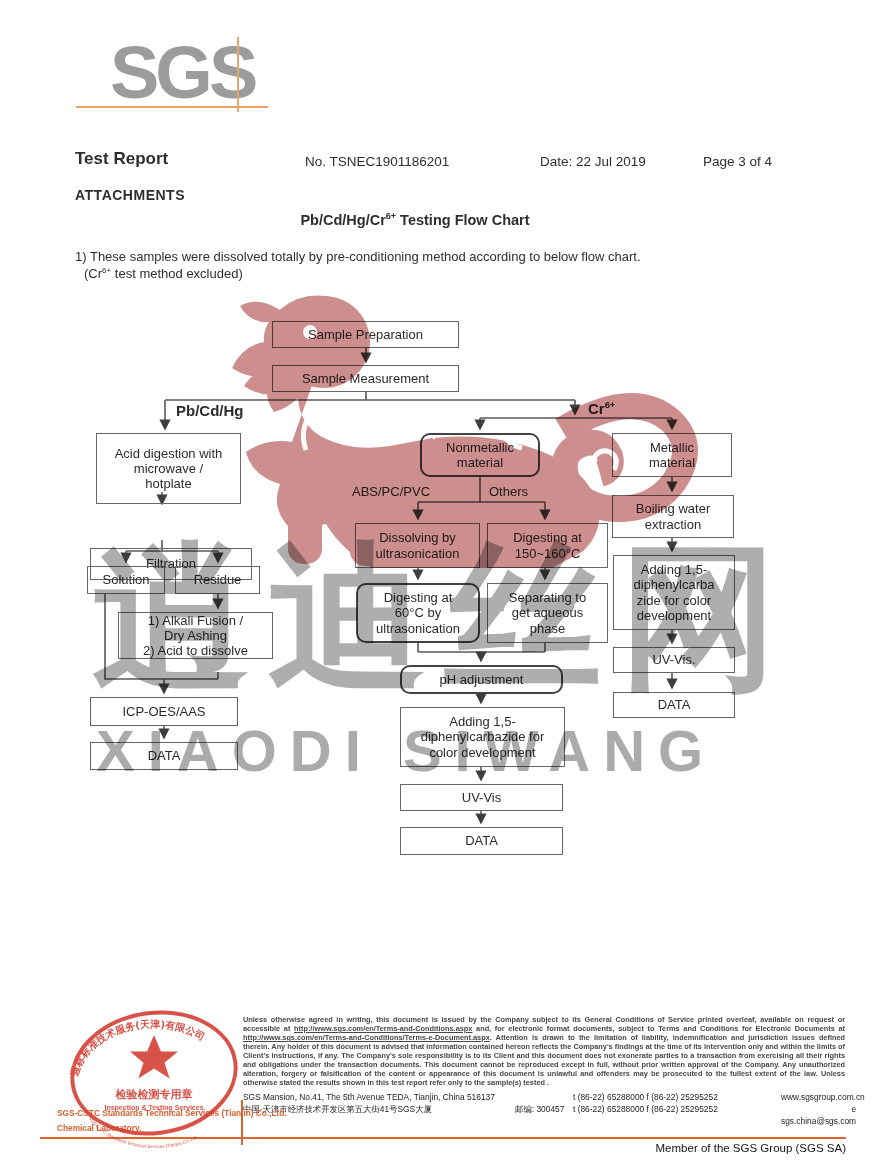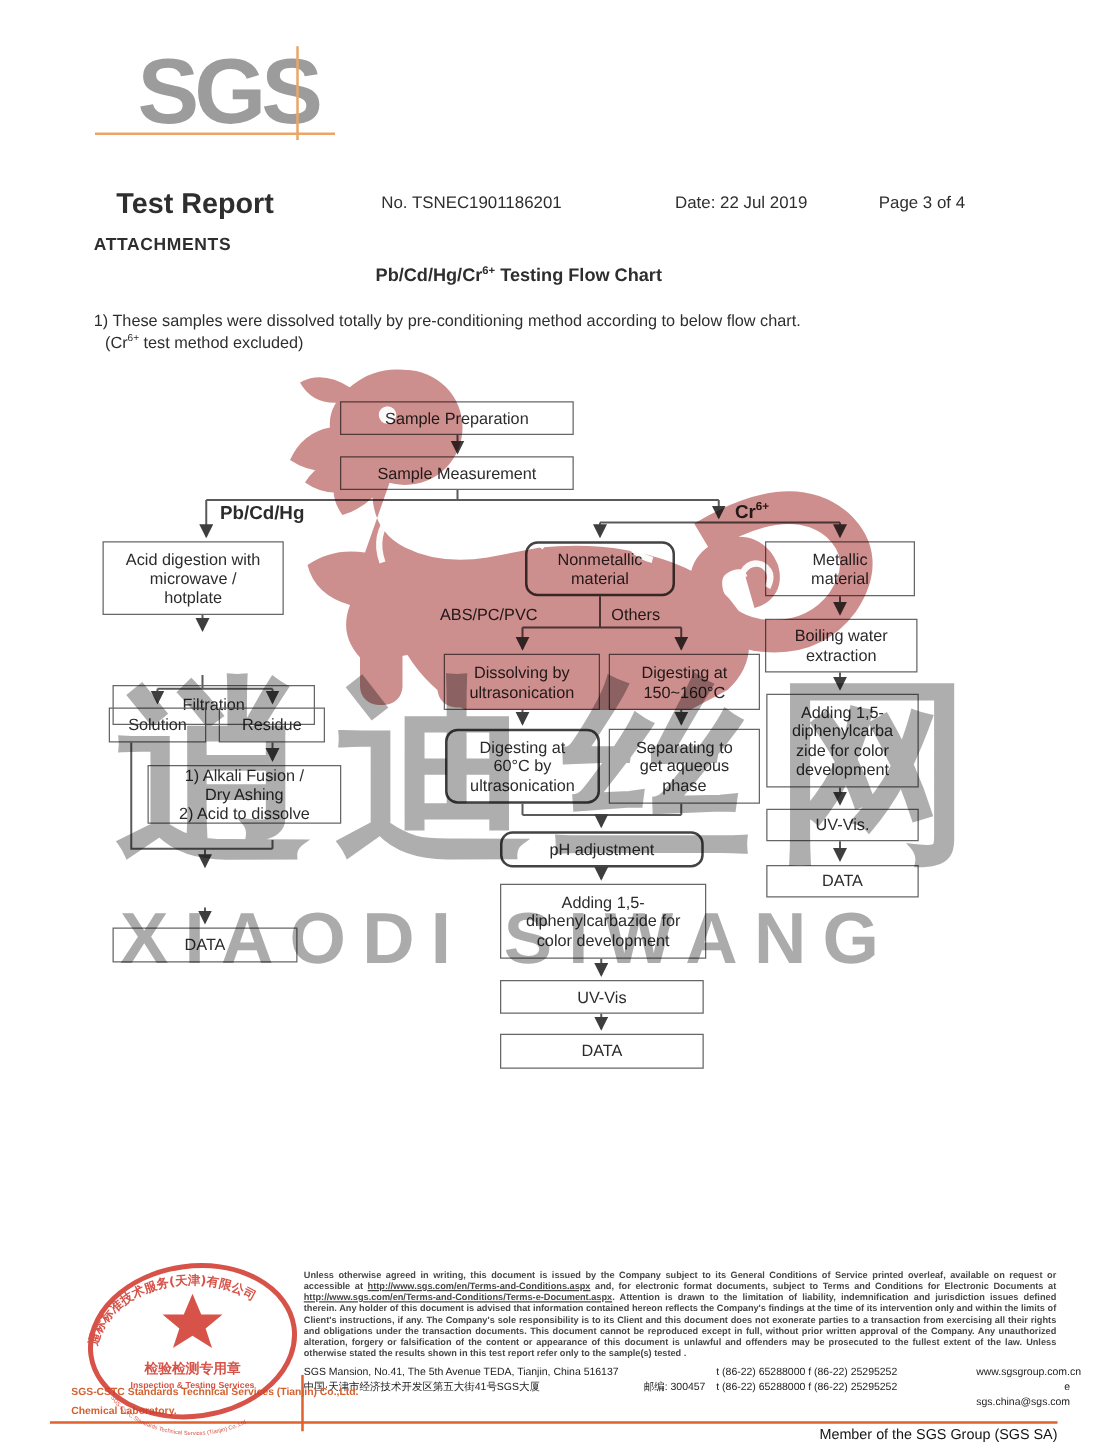--- a/index.html
+++ b/index.html
@@ -7,21 +7,21 @@
   .page {
     position:relative; width:880px; height:1160px; background:#fff;
     font-family:"Liberation Sans", sans-serif; color:#333; overflow:hidden;
   }
   
   .logo-text { position:absolute; left:110px; top:36px; font-size:74px; font-weight:bold;
     letter-spacing:-4px; color:#9c9c9c; line-height:1; }
   .logo-vline { position:absolute; left:237px; top:37px; width:2px; height:75px; background:#eaa668; }
   .logo-hline { position:absolute; left:76px; top:106px; width:192px; height:2px; background:#eaa668; }
   
-  .report-title { position:absolute; left:75px; top:149px; font-size:23px; font-weight:bold; color:#2e2e2e;margin-left:18px; }
+  .report-title { position:absolute; left:75px; top:149px; font-size:17px; font-weight:bold; color:#2e2e2e; }
   .hdr-no   { position:absolute; left:305px; top:154px; font-size:13.5px; color:#2e2e2e; }
   .hdr-date { position:absolute; left:540px; top:154px; font-size:13.5px; color:#2e2e2e; }
   .hdr-page { position:absolute; left:703px; top:154px; font-size:13.5px; color:#2e2e2e; }
   .attachments { position:absolute; left:75px; top:187px; font-size:14px; font-weight:bold; letter-spacing:.5px; color:#2e2e2e; }
   .chart-title { position:absolute; left:0; top:211px; width:830px; text-align:center;
     font-size:14.5px; font-weight:bold; color:#2e2e2e; }
   .note1 { position:absolute; left:75px; top:249px; font-size:13px; color:#2e2e2e; }
   .note2 { position:absolute; left:84px; top:266px; font-size:13px; color:#2e2e2e; }
   .sup { font-size:62%; vertical-align:super; }
   
@@ -119,29 +119,30 @@
         <line x1="481" y1="531" x2="481" y2="543" marker-end="url(#arw)"></line>
         <line x1="672" y1="197" x2="672" y2="211" marker-end="url(#arw)"></line>
         <line x1="672" y1="258" x2="672" y2="271" marker-end="url(#arw)"></line>
         <line x1="672" y1="350" x2="672" y2="363" marker-end="url(#arw)"></line>
         <line x1="672" y1="393" x2="672" y2="408" marker-end="url(#arw)"></line>
       </g>
     </svg>
 
     <div class="node" style="left:272px;top:41px;width:187px;height:27px;">Sample Preparation</div>
     <div class="node" style="left:272px;top:85px;width:187px;height:27px;">Sample Measurement</div>
-    <div class="node" style="left:82px;top:153px;width:145px;height:59px;">Acid digestion with
+    <div class="node" style="left:96px;top:153px;width:145px;height:71px;">Acid digestion with
 microwave /
 hotplate</div>
     <div class="node" style="left:90px;top:236px;width:162px;height:32px;margin-top:32px;">Filtration</div>
     <div class="node" style="left:87px;top:286px;width:78px;height:28px;">Solution</div>
     <div class="node" style="left:175px;top:286px;width:85px;height:28px;">Residue</div>
     <div class="node" style="left:118px;top:332px;width:155px;height:47px;">1) Alkali Fusion /
 Dry Ashing
 2) Acid to dissolve</div>
+    <div class="node" style="left:90px;top:417px;width:148px;height:29px;">ICP-OES/AAS</div>
     <div class="node" style="left:90px;top:462px;width:148px;height:28px;">DATA</div>
     <div class="node thick" style="left:420px;top:153px;width:120px;height:44px;">Nonmetallic
 material</div>
     <div class="node" style="left:355px;top:243px;width:125px;height:45px;">Dissolving by
 ultrasonication</div>
     <div class="node" style="left:487px;top:243px;width:121px;height:45px;">Digesting at
 150~160°C</div>
     <div class="node thick" style="left:356px;top:303px;width:124px;height:60px;">Digesting at
 60°C by
 ultrasonication</div>

